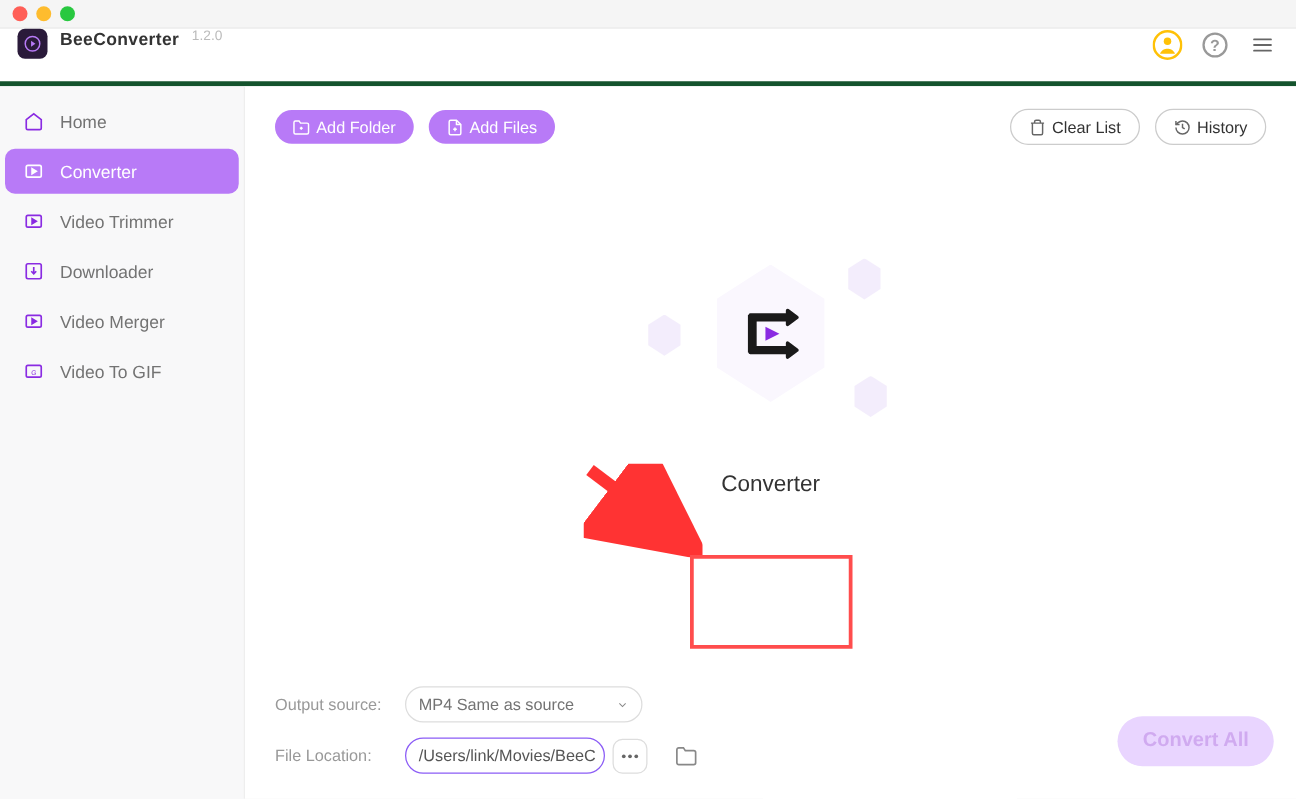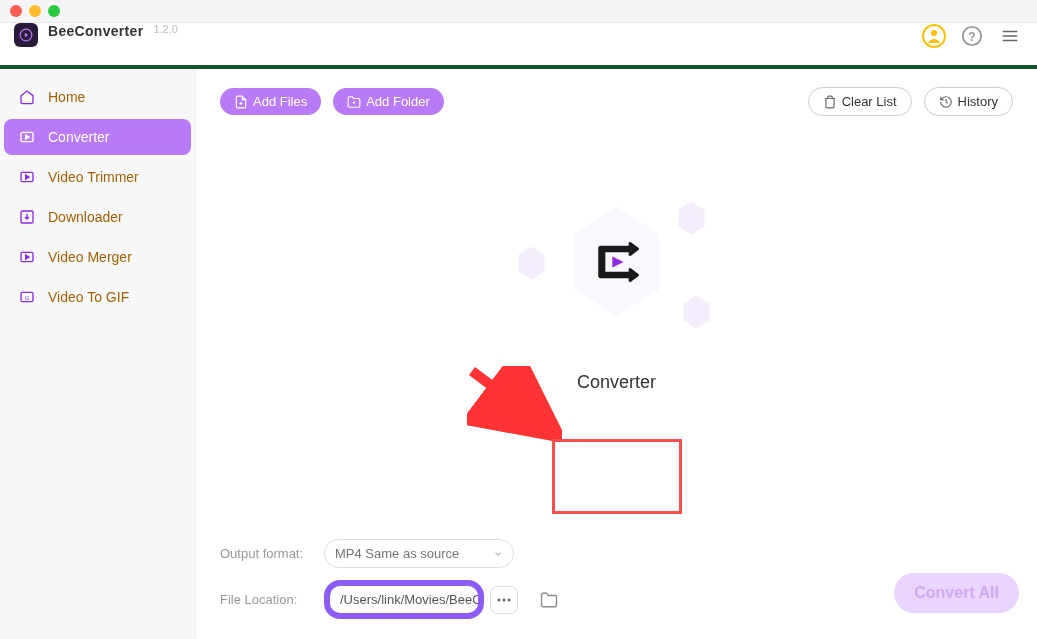--- a/index.html
+++ b/index.html
@@ -84,21 +84,21 @@
       padding: 10px 4px;
       border-right: 1px solid #eee;
     }
     .sidebar-item {
       display: flex;
       align-items: center;
       padding: 9px 14px;
       border-radius: 8px;
       cursor: pointer;
       margin-bottom: 4px;
-      color: #a16207;
+      color: #737373;
       font-size: 14px;
     }
     .sidebar-item.active {
       background: #b87af7;
       color: #fff;
     }
     .sidebar-icon {
       width: 18px;
       height: 18px;
       margin-right: 12px;
@@ -239,21 +239,21 @@
       font-size: 13px;
       color: #737373;
       cursor: pointer;
       background: #fff;
     }
     .footer-path {
       display: flex;
       align-items: center;
       width: 160px;
       padding: 6px 10px;
-      border: 6px solid #8b5cf6;
+      border: 1px solid #8b5cf6;
       border-radius: 16px;
       font-size: 13px;
       color: #555;
       background: #fff;
       overflow: hidden;
       white-space: nowrap;
     }
     .more-btn {
       width: 28px;
       height: 28px;
@@ -385,31 +385,31 @@
           </svg>
         </span>
       <span>Video To GIF</span>
     </div>
   </div>
 
   <div class="content">
     <div class="toolbar">
       <button class="pill-btn primary">
         <svg width="14" height="14" viewBox="0 0 24 24" fill="none" stroke="#fff" stroke-width="2">
-            <path d="M14 2H6a2 2 0 00-2 2v16a2 2 0 002 2h12a2 2 0 002-2V8z"></path>
-            <path d="M14 2v6h6M12 12v5m-2.5-2.5h5"></path>
-          </svg>
-        <span>Add Files</span>
+            <path d="M22 19a2 2 0 01-2 2H4a2 2 0 01-2-2V5a2 2 0 012-2h5l2 3h9a2 2 0 012 2z"></path>
+            <path d="M12 11v4m-2-2h4"></path>
+          </svg>
+        <span>Add Folder</span>
       </button>
       <button class="pill-btn primary">
         <svg width="14" height="14" viewBox="0 0 24 24" fill="none" stroke="#fff" stroke-width="2">
-            <path d="M22 19a2 2 0 01-2 2H4a2 2 0 01-2-2V5a2 2 0 012-2h5l2 3h9a2 2 0 012 2z"></path>
-            <path d="M12 11v4m-2-2h4"></path>
-          </svg>
-        <span>Add Folder</span>
+            <path d="M14 2H6a2 2 0 00-2 2v16a2 2 0 002 2h12a2 2 0 002-2V8z"></path>
+            <path d="M14 2v6h6M12 12v5m-2.5-2.5h5"></path>
+          </svg>
+        <span>Add Files</span>
       </button>
       <div class="toolbar-spacer"></div>
       <button class="pill-btn outline">
         <svg width="14" height="14" viewBox="0 0 24 24" fill="none" stroke="#666" stroke-width="2">
             <path d="M3 6h18M8 6V4a2 2 0 012-2h4a2 2 0 012 2v2m3 0v14a2 2 0 01-2 2H7a2 2 0 01-2-2V6"></path>
           </svg>
         <span>Clear List</span>
       </button>
       <button class="pill-btn outline">
         <svg width="14" height="14" viewBox="0 0 24 24" fill="none" stroke="#666" stroke-width="2">
@@ -442,21 +442,21 @@
               <path d="M0 0l10 5-10 5z" fill="#ff3333"></path>
             </marker>
           </defs>
         <path d="M5 5 L78 60" stroke="#ff3333" stroke-width="10" marker-end="url(#arrh)"></path>
       </svg>
       <div class="annotation-border"></div>
     </div>
 
     <div class="footer">
       <div class="footer-row">
-        <span class="footer-label">Output format:</span>
+        <span class="footer-label">Output source:</span>
         <div class="footer-select">
           <span>MP4 Same as source</span>
           <svg width="10" height="10" viewBox="0 0 24 24">
               <path d="M6 9l6 6 6-6" fill="none" stroke="#888" stroke-width="2"></path>
             </svg>
         </div>
       </div>
       <div class="footer-row">
         <span class="footer-label">File Location:</span>
         <div class="footer-path">

